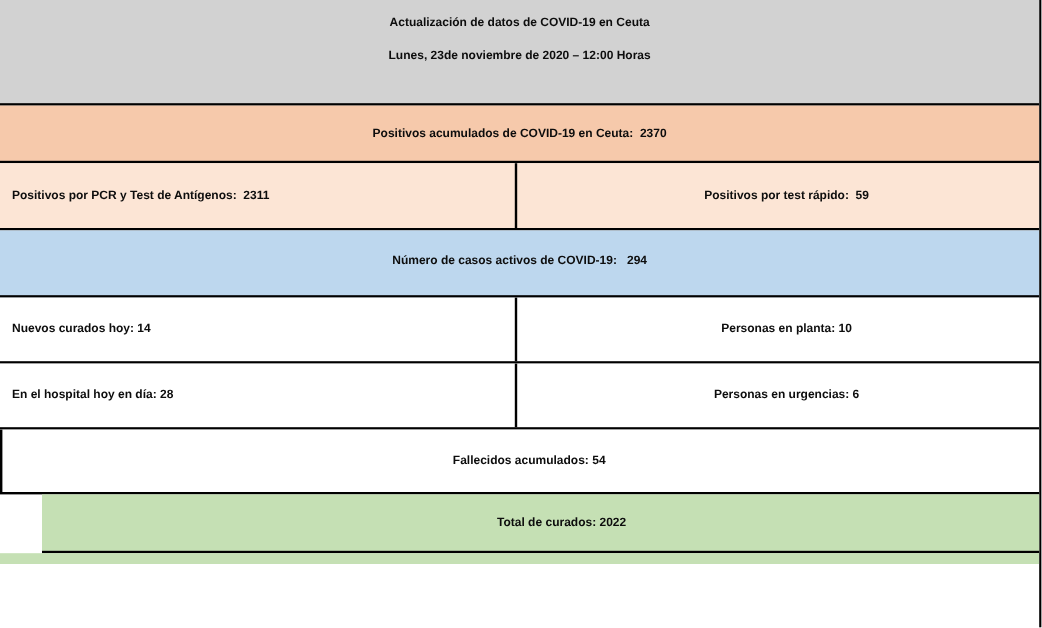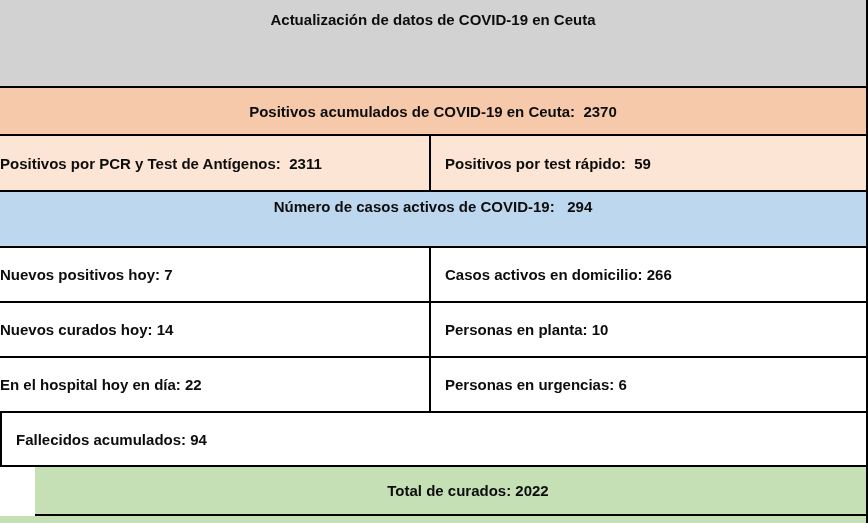--- a/index.html
+++ b/index.html
@@ -4,119 +4,111 @@
 <style>
   html, body { margin: 0; padding: 0; background: #ffffff; }
   .doc {
     position: relative;
     width: 868px;
     height: 523px;
     overflow: hidden;
     box-sizing: border-box;
     font-family: "Liberation Sans", sans-serif;
     font-weight: bold;
-    font-size: 15px;
+    font-size: 10px;
     color: #0d0d0d;
     border-right: 2px solid var(--border, #000);
   }
   .row {
     box-sizing: border-box;
     width: 100%;
     border-bottom: 2px solid var(--border, #000);
     display: flex;
   }
   .row.center-v { align-items: center; }
   .row.full { justify-content: center; text-align: center; }
   
   .r-header   { height: 88px; background: var(--header_bg, #d2d2d2);
                 flex-direction: column; align-items: center; padding-top: 6px; }
   .r-header .line { line-height: 27px; white-space: pre; }
   .r-accum    { height: 48px; background: var(--accumulated_bg, #f6c9ab); }
   .r-pcr      { height: 56px; background: var(--pcr_bg, #fce5d5); }
   .r-active   { height: 56px; background: var(--active_bg, #bdd7ee);
-                align-items: flex-start; padding-top: 6px; }
+                align-items: flex-start; padding-top: 20px; }
   .r-detail   { height: 55px; background: var(--detail_bg, #ffffff); }
   .r-detail-b { height: 55px; }
   .r-detail-d { height: 54px; }
   .r-total    { height: 49px; background: var(--total_bg, #c5e0b4); margin-left: 35px; }
   .r-strip    { height: 9px;  background: var(--total_bg, #c5e0b4); border-bottom: none; }
   
   .cells { padding: 0; }
   .cell {
     box-sizing: border-box;
     display: flex;
     align-items: center;
     white-space: pre;
   }
-  .cell.left  { width: 429px; }
+  .cell.left  { width: 429px; padding-left: 10px; }
   .divider    { width: 2px; background: var(--border, #000); flex: 0 0 2px; }
-  .cell.right { flex: 1; padding-left: 14px; }
+  .cell.right { flex: 1; padding-left: 14px; justify-content: center; }
   .txt { white-space: pre; }
 </style>
 </head>
 <body>
 
 <div class="doc">
 
   <div class="row r-header">
     <div class="line">Actualización de datos de COVID-19 en Ceuta</div>
+    <div class="line">Lunes, 23de noviembre de 2020 – 12:00 Horas</div>
   </div>
 
   <div class="row full center-v r-accum">
     <span class="txt">Positivos acumulados de COVID-19 en Ceuta:  2370</span>
   </div>
 
   <div class="row cells r-pcr">
     <div class="cell left">
       <span class="txt">Positivos por PCR y Test de Antígenos:  2311</span>
     </div>
     <div class="divider"></div>
     <div class="cell right">
       <span class="txt">Positivos por test rápido:  59</span>
     </div>
   </div>
 
   <div class="row full r-active">
     <span class="txt">Número de casos activos de COVID-19:   294</span>
   </div>
 
-  <div class="row cells r-detail">
-    <div class="cell left">
-      <span class="txt">Nuevos positivos hoy: 7</span>
-    </div>
-    <div class="divider"></div>
-    <div class="cell right">
-      <span class="txt">Casos activos en domicilio: 266</span>
-    </div>
-  </div>
 
   <div class="row cells r-detail r-detail-b">
     <div class="cell left">
       <span class="txt">Nuevos curados hoy: 14</span>
     </div>
     <div class="divider"></div>
     <div class="cell right">
       <span class="txt">Personas en planta: 10</span>
     </div>
   </div>
 
   <div class="row cells r-detail">
     <div class="cell left">
-      <span class="txt">En el hospital hoy en día: 22</span>
+      <span class="txt">En el hospital hoy en día: 28</span>
     </div>
     <div class="divider"></div>
     <div class="cell right">
       <span class="txt">Personas en urgencias: 6</span>
     </div>
   </div>
 
   <div class="row cells r-detail r-detail-d">
     <div class="divider"></div>
     <div class="cell right">
-      <span class="txt">Fallecidos acumulados: 94</span>
+      <span class="txt">Fallecidos acumulados: 54</span>
     </div>
   </div>
 
   <div class="row full center-v r-total">
     <span class="txt">Total de curados: 2022</span>
   </div>
 
   <div class="row r-strip"></div>
 
 </div>

